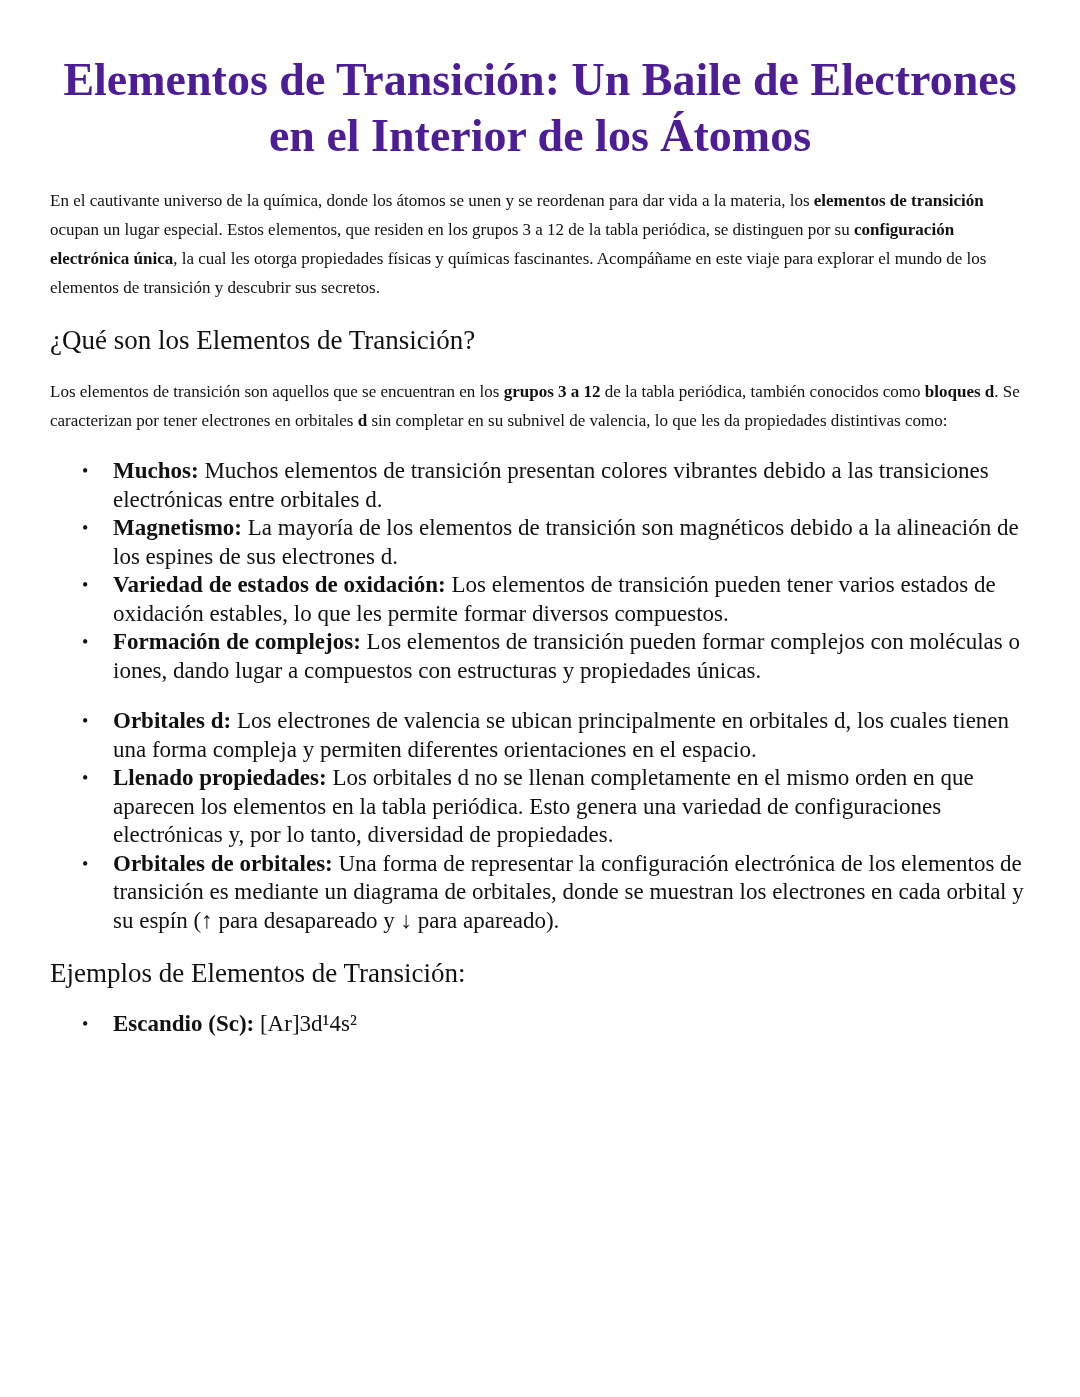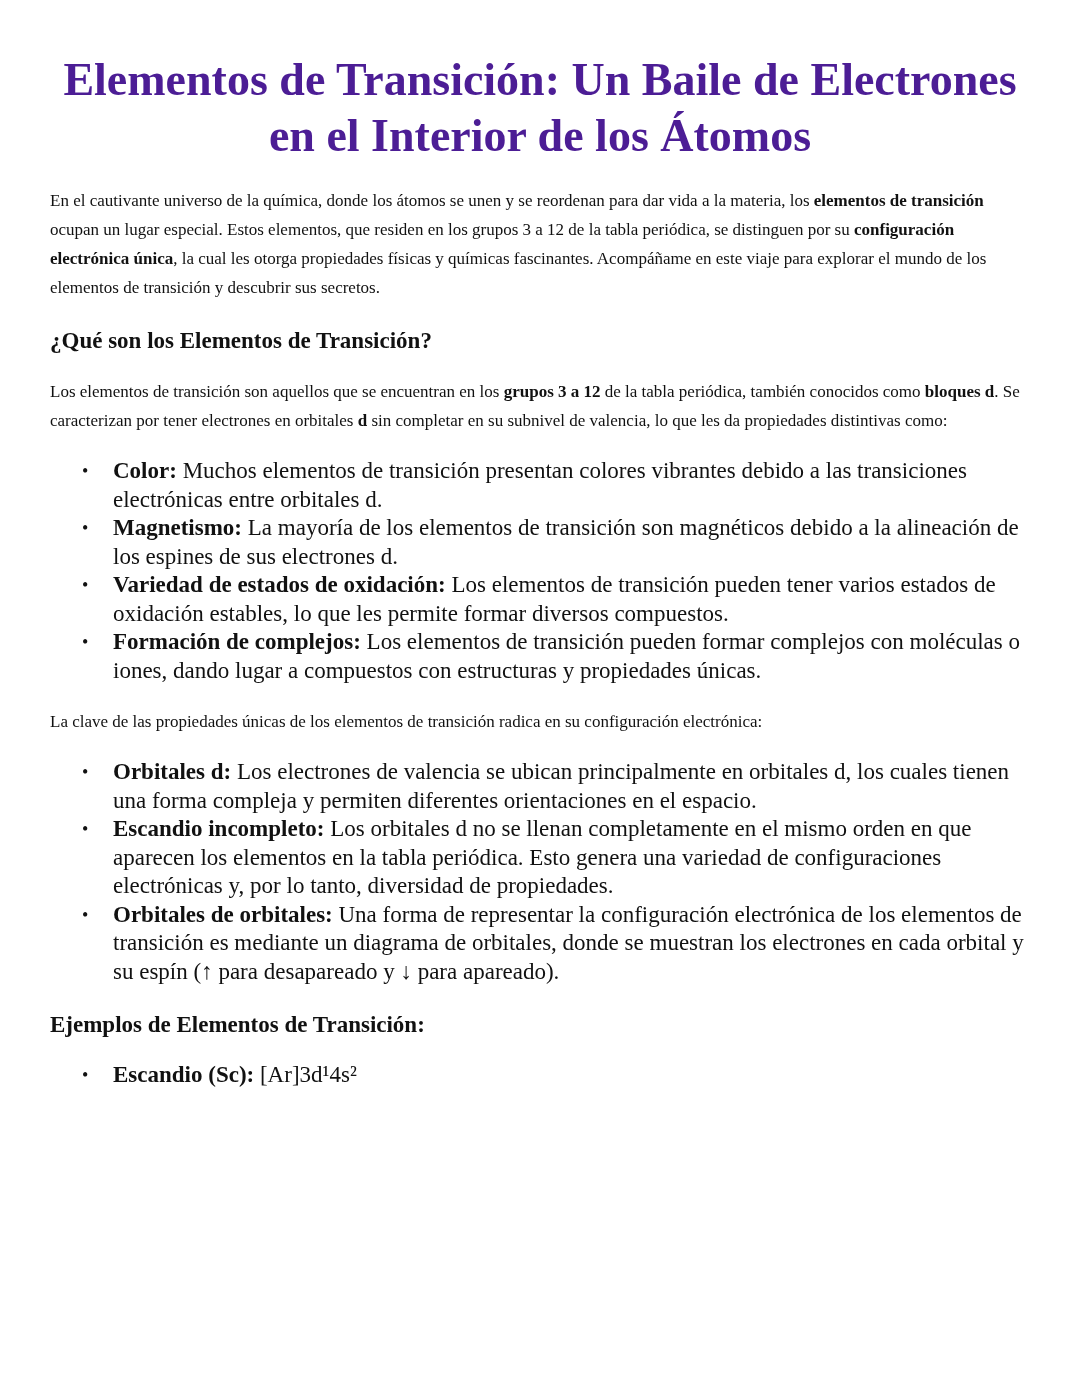--- a/index.html
+++ b/index.html
@@ -24,23 +24,23 @@
     color: #4c1d95;
   }
   .para {
     margin: 22px 0 0 0;
     font-size: 17px;
     line-height: 29px;
   }
   .para b { font-weight: bold; }
   .heading {
     margin: 24px 0 0 0;
-    font-size: 23px;
+    font-size: 27px;
     line-height: 29px;
-    font-weight: bold;
+    font-weight: normal;
   }
   ul.list {
     margin: 22px 0 0 0;
     padding: 0 0 0 63px;
     list-style: none;
   }
   ul.list li {
     position: relative;
     font-size: 23px;
     line-height: 28.5px;
@@ -60,32 +60,29 @@
 
   <p class="para" style="margin-top:22px;">
     <span>En el cautivante universo de la química, donde los átomos se unen y se reordenan para dar vida a la materia, los </span><b>elementos de transición</b><span> ocupan un lugar especial. Estos elementos, que residen en los grupos 3 a 12 de la tabla periódica, se distinguen por su </span><b>configuración electrónica única</b><span>, la cual les otorga propiedades físicas y químicas fascinantes. Acompáñame en este viaje para explorar el mundo de los elementos de transición y descubrir sus secretos.</span>
   </p>
 
   <div class="heading">¿Qué son los Elementos de Transición?</div>
   <p class="para">
     <span>Los elementos de transición son aquellos que se encuentran en los </span><b>grupos 3 a 12</b><span> de la tabla periódica, también conocidos como </span><b>bloques d</b><span>. Se caracterizan por tener electrones en orbitales </span><b>d</b><span> sin completar en su subnivel de valencia, lo que les da propiedades distintivas como:</span>
   </p>
   <ul class="list">
-    <li><span class="bullet">•</span><b>Color:</b><span> Muchos elementos de transición presentan colores vibrantes debido a las transiciones electrónicas entre orbitales d.</span></li>
+    <li><span class="bullet">•</span><b>Muchos:</b><span> Muchos elementos de transición presentan colores vibrantes debido a las transiciones electrónicas entre orbitales d.</span></li>
     <li><span class="bullet">•</span><b>Magnetismo:</b><span> La mayoría de los elementos de transición son magnéticos debido a la alineación de los espines de sus electrones d.</span></li>
     <li><span class="bullet">•</span><b>Variedad de estados de oxidación:</b><span> Los elementos de transición pueden tener varios estados de oxidación estables, lo que les permite formar diversos compuestos.</span></li>
     <li><span class="bullet">•</span><b>Formación de complejos:</b><span> Los elementos de transición pueden formar complejos con moléculas o iones, dando lugar a compuestos con estructuras y propiedades únicas.</span></li>
   </ul>
 
-  <p class="para">
-    <span>La clave de las propiedades únicas de los elementos de transición radica en su configuración electrónica:</span>
-  </p>
   <ul class="list">
     <li><span class="bullet">•</span><b>Orbitales d:</b><span> Los electrones de valencia se ubican principalmente en orbitales d, los cuales tienen una forma compleja y permiten diferentes orientaciones en el espacio.</span></li>
-    <li><span class="bullet">•</span><b>Escandio incompleto:</b><span> Los orbitales d no se llenan completamente en el mismo orden en que aparecen los elementos en la tabla periódica. Esto genera una variedad de configuraciones electrónicas y, por lo tanto, diversidad de propiedades.</span></li>
+    <li><span class="bullet">•</span><b>Llenado propiedades:</b><span> Los orbitales d no se llenan completamente en el mismo orden en que aparecen los elementos en la tabla periódica. Esto genera una variedad de configuraciones electrónicas y, por lo tanto, diversidad de propiedades.</span></li>
     <li><span class="bullet">•</span><b>Orbitales de orbitales:</b><span> Una forma de representar la configuración electrónica de los elementos de transición es mediante un diagrama de orbitales, donde se muestran los electrones en cada orbital y su espín (↑ para desapareado y ↓ para apareado).</span></li>
   </ul>
 
   <div class="heading">Ejemplos de Elementos de Transición:</div>
   <ul class="list">
     <li><span class="bullet">•</span><b>Escandio (Sc):</b><span> [Ar]3d¹4s²</span></li>
   </ul>
 </div>
 
 </body></html>

